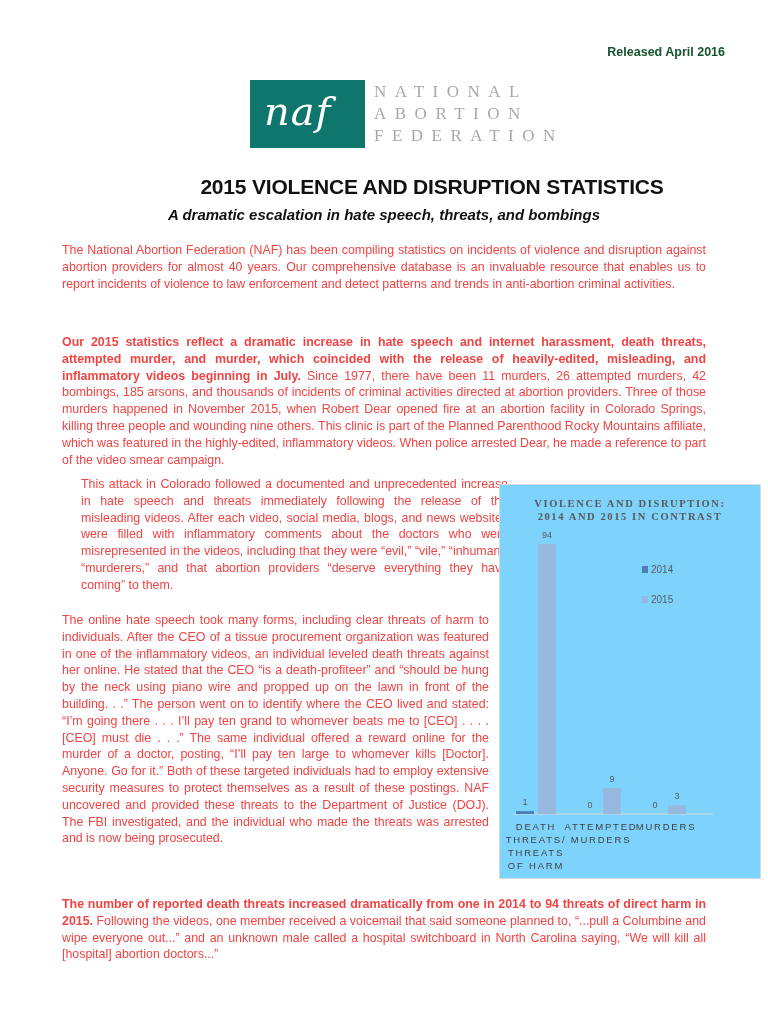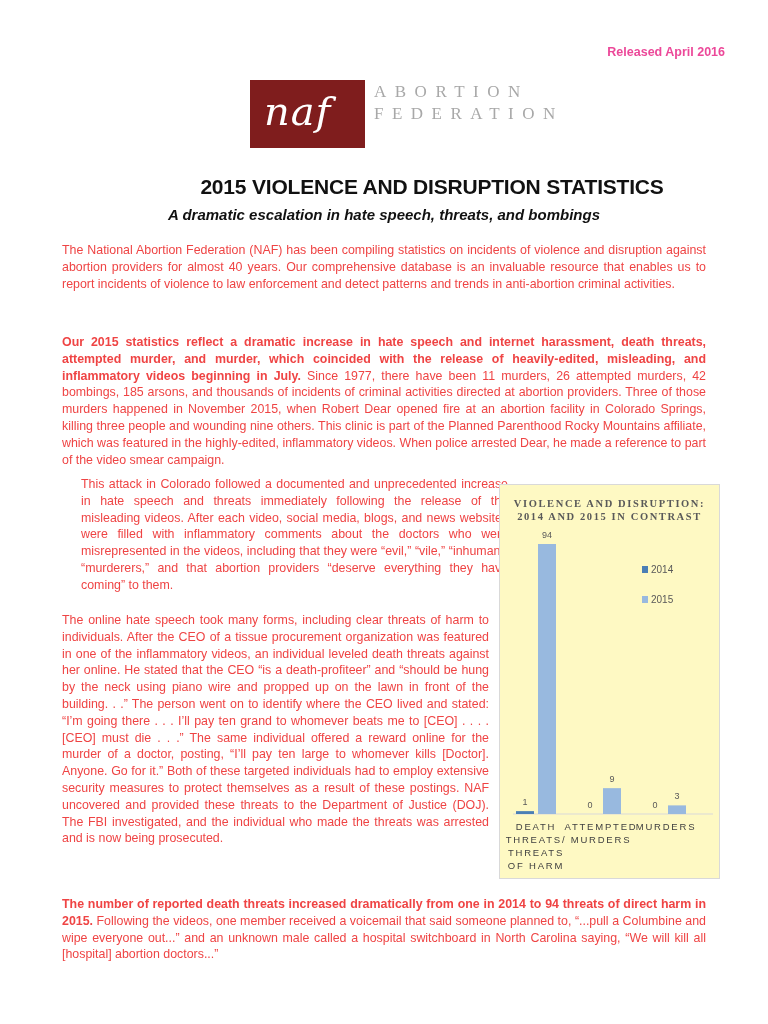--- a/index.html
+++ b/index.html
@@ -2,26 +2,26 @@
 <html><head>
 <meta charset="utf-8">
 <style>
   html, body { margin: 0; padding: 0; background: #ffffff; }
   body {
     width: 768px; height: 1024px; position: relative; overflow: hidden;
     font-family: "Liberation Sans", sans-serif; color: #1a1a1a;
   }
   .released {
     position: absolute; right: 43px; top: 45px;
-    font-size: 12.5px; font-weight: bold; color: #ec4899;
+    font-size: 12.5px; font-weight: bold; color: #14532d;
   }
   .logo { position: absolute; left: 250px; top: 80px; height: 70px; width: 280px; }
   .logo-box {
     position: absolute; left: 0; top: 0; width: 115px; height: 68px;
-    background: #7f1d1d;
+    background: #0f766e;
   }
   .logo-box span {
     position: absolute; left: 14px; top: 8px;
     font-family: "DejaVu Serif", serif; font-style: italic;
     font-size: 40px; color: #ffffff; letter-spacing: 1px;
   }
   .logo-words {
     position: absolute; left: 124px; top: 1px;
     font-family: "Liberation Serif", serif; color: #a8a8a8;
     font-size: 17px; letter-spacing: 8.5px; line-height: 22px;
@@ -39,22 +39,22 @@
     text-align: justify; color: #ef4444; margin: 0;
   }
   .p1 { left: 62px; width: 644px; top: 242px; }
   .p2 { left: 62px; width: 644px; top: 334px; font-weight: normal; }
   .p2 b, .p6 b { font-weight: bold; }
   .p3 { left: 62px; width: 427px; top: 476px; margin-left: 19px; }
   .p4 { left: 62px; width: 427px; top: 612px; }
   .p6 { left: 62px; width: 644px; top: 896px; }
 
   .chart-frame {
-    position: absolute; left: 499px; top: 484px; width: 221px; height: 395px;
-    border: 1px solid #d9d9d9; box-sizing: border-box; background: #fef9c3;
+    position: absolute; left: 499px; top: 484px; width: 262px; height: 395px;
+    border: 1px solid #d9d9d9; box-sizing: border-box; background: #7dd3fc;
   }
   .chart-title {
     position: absolute; left: 0; width: 100%; top: 12px; text-align: center;
     font-family: "Liberation Serif", serif; font-weight: bold;
     font-size: 10.5px; letter-spacing: 1.6px; line-height: 13px; color: #595959;
   }
   svg.chart { position: absolute; left: 0; top: 0; }
   .lbl { font-family: "Liberation Sans", sans-serif; font-size: 9px; fill: #595959; }
   .cat { font-family: "Liberation Sans", sans-serif; font-size: 9.5px; fill: #404040; letter-spacing: 1.8px; }
   .leg { font-family: "Liberation Sans", sans-serif; font-size: 10px; fill: #595959; }
@@ -62,20 +62,21 @@
 </head>
 <body>
 
 <div class="released">Released April 2016</div>
 
 <div class="logo">
   <div class="logo-box">
     <span>naf</span>
   </div>
   <div class="logo-words">
+    <div>NATIONAL</div>
     <div>ABORTION</div>
     <div>FEDERATION</div>
   </div>
 </div>
 
 <div class="title">2015 VIOLENCE AND DISRUPTION STATISTICS</div>
 <div class="subtitle">A dramatic escalation in hate speech, threats, and bombings</div>
 
 <p class="para p1">The National Abortion Federation (NAF) has been compiling statistics on incidents of violence and disruption against abortion providers for almost 40 years. Our comprehensive database is an invaluable resource that enables us to report incidents of violence to law enforcement and detect patterns and trends in anti-abortion criminal activities.</p>
 

